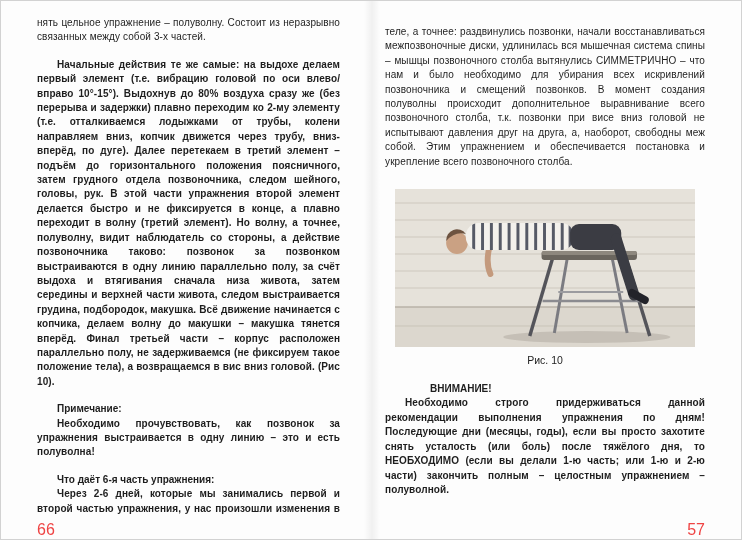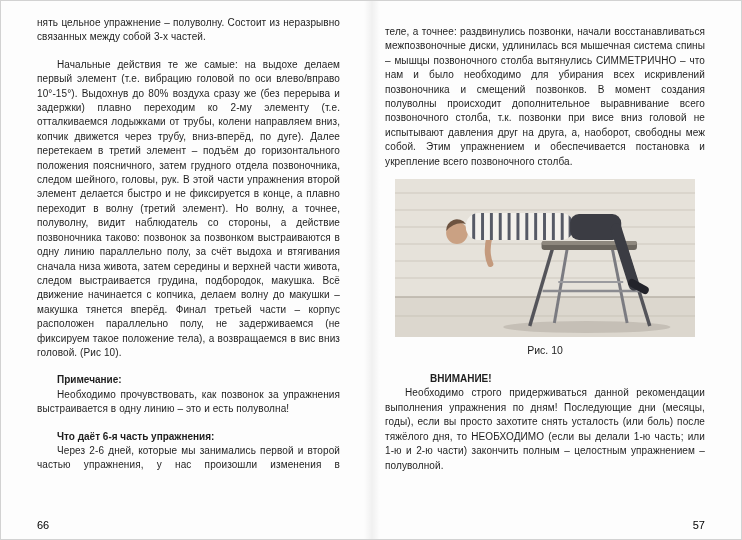--- a/index.html
+++ b/index.html
@@ -35,53 +35,53 @@
     background: linear-gradient(to right, rgba(0,0,0,0) 0%, rgba(0,0,0,0.05) 50%, rgba(0,0,0,0) 100%);
     pointer-events: none;
   }
   .body-text {
     margin: 0;
     font-size: 10px;
     line-height: 14.4px;
     text-align: justify;
     letter-spacing: 0.1px;
   }
-  .indent { text-indent: 20px; }
+  .indent { text-indent: 20px; font-weight: bold; }
   .gap { margin-top: 13px; }
   .heading {
     margin: 13px 0 0 0;
     font-size: 10px;
     line-height: 14.4px;
     font-weight: bold;
     text-indent: 20px;
   }
   .cont { text-align-last: justify; }
   .attention { text-indent: 45px; margin-top: 16px; }
   figure {
-    margin: 10px auto 0 auto;
+    margin: 20px auto 0 auto;
     width: 300px;
   }
   .photo {
     width: 300px;
     height: 158px;
     background: #e6e2da;
     overflow: hidden;
   }
   .photo svg { display: block; width: 100%; height: 100%; }
   figcaption {
     text-align: center;
     font-size: 10.5px;
     margin-top: 7px;
     color: #1e1e1e;
   }
   .page-number {
     position: absolute;
-    bottom: 8px;
-    font-size: 11px;
-    color: #000000;
+    bottom: 0;
+    font-size: 16px;
+    color: #ef4444;
   }
   .pn-left  { left: 36px; }
   .pn-right { right: 36px; }
 </style>
 </head>
 <body>
 
 <div class="spread">
 
   <div class="page page-left">

